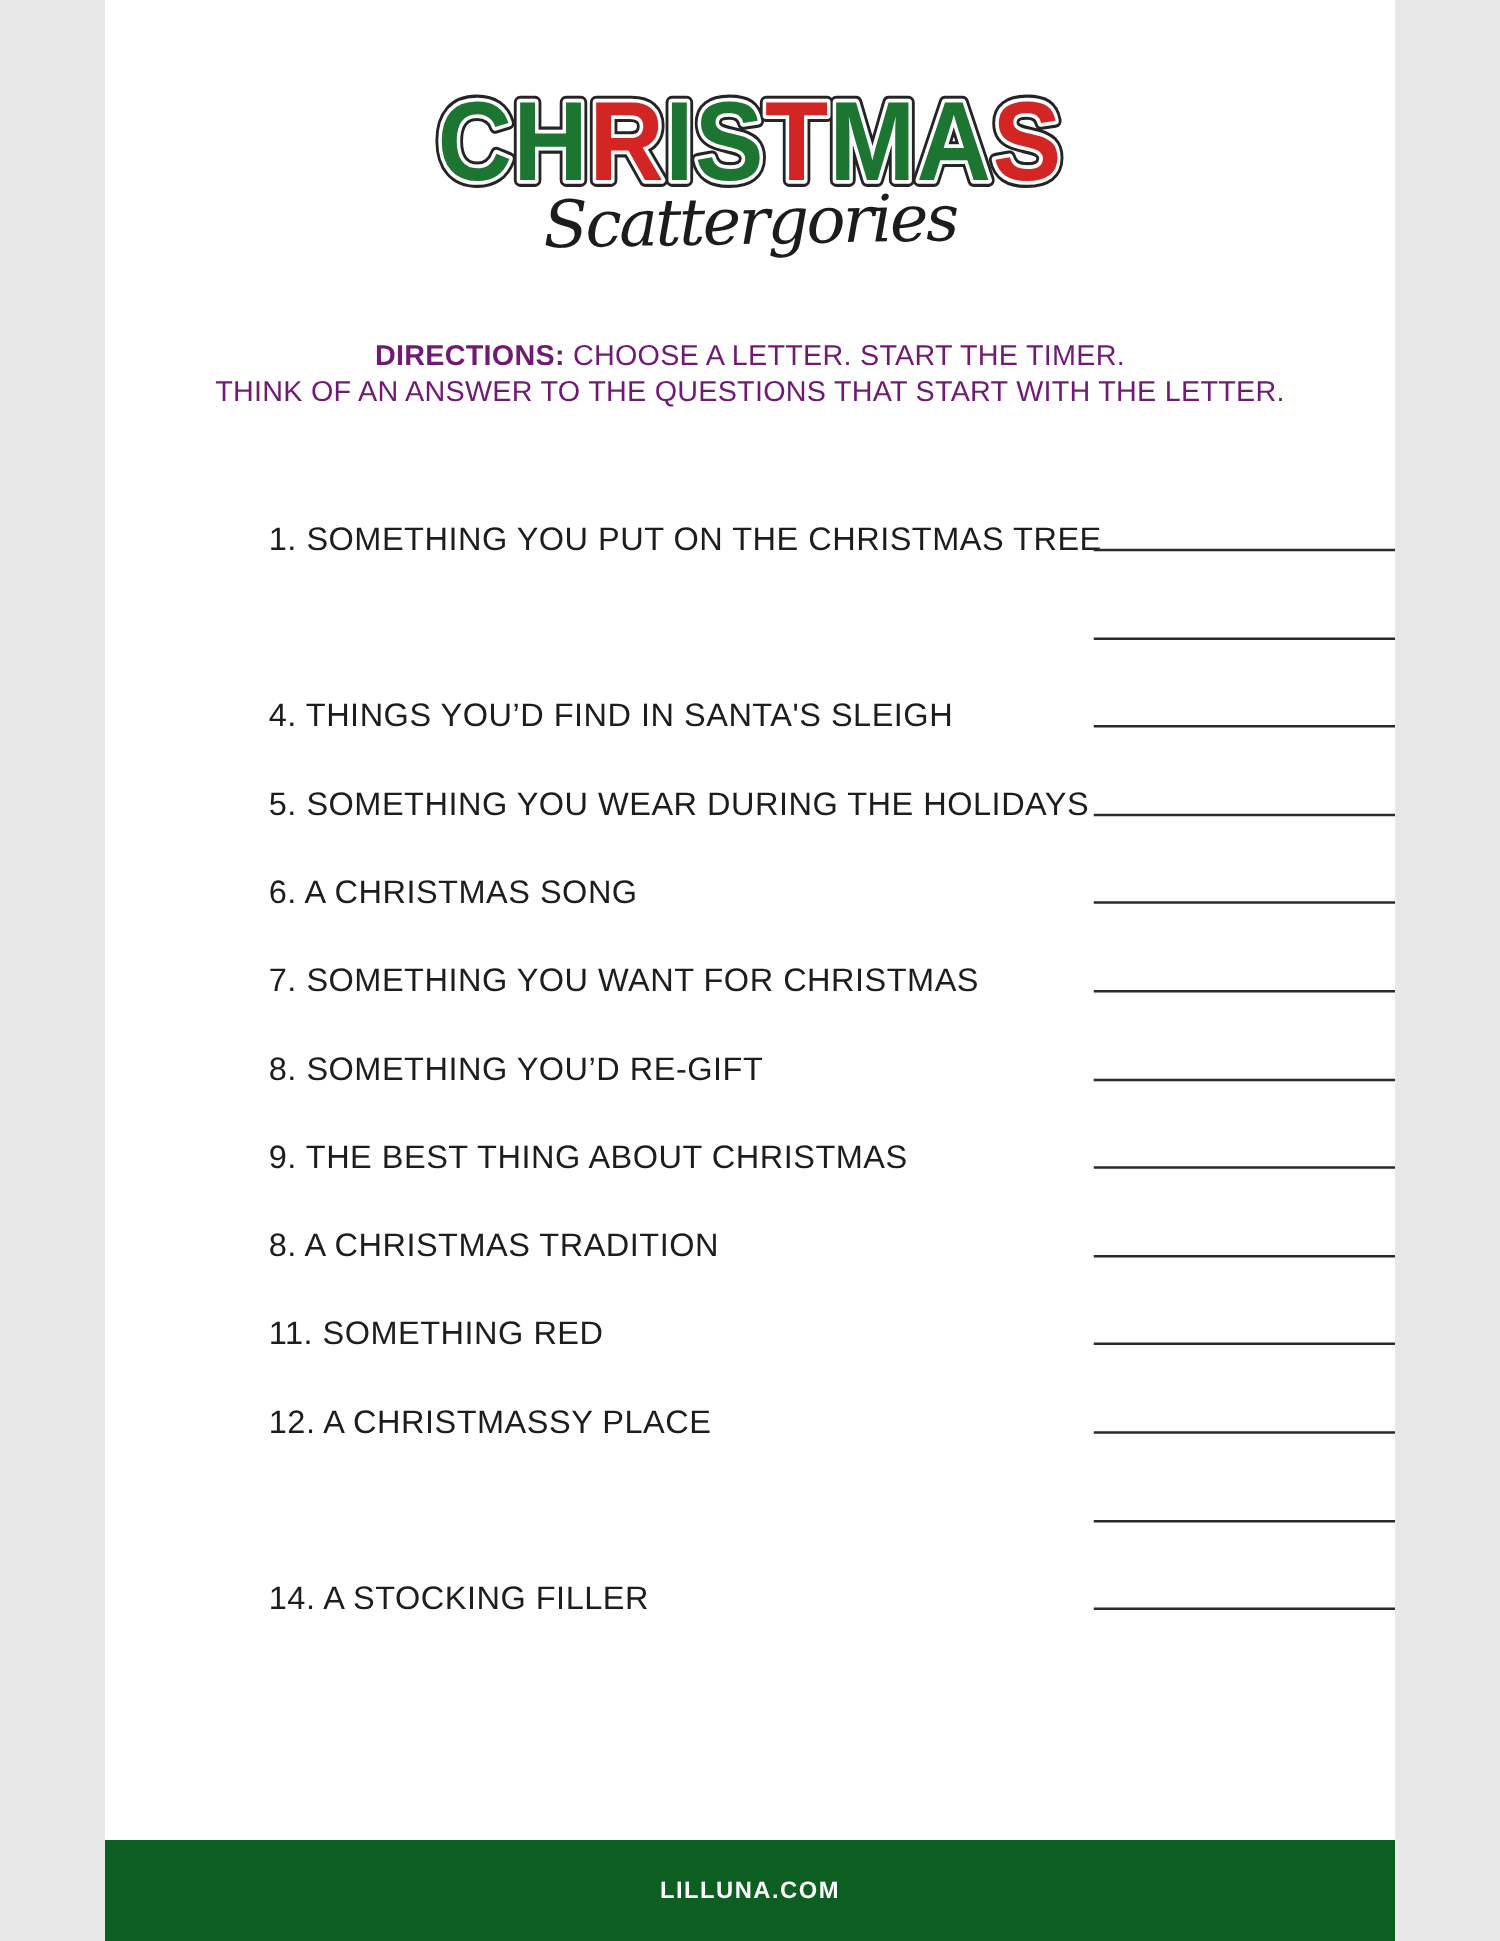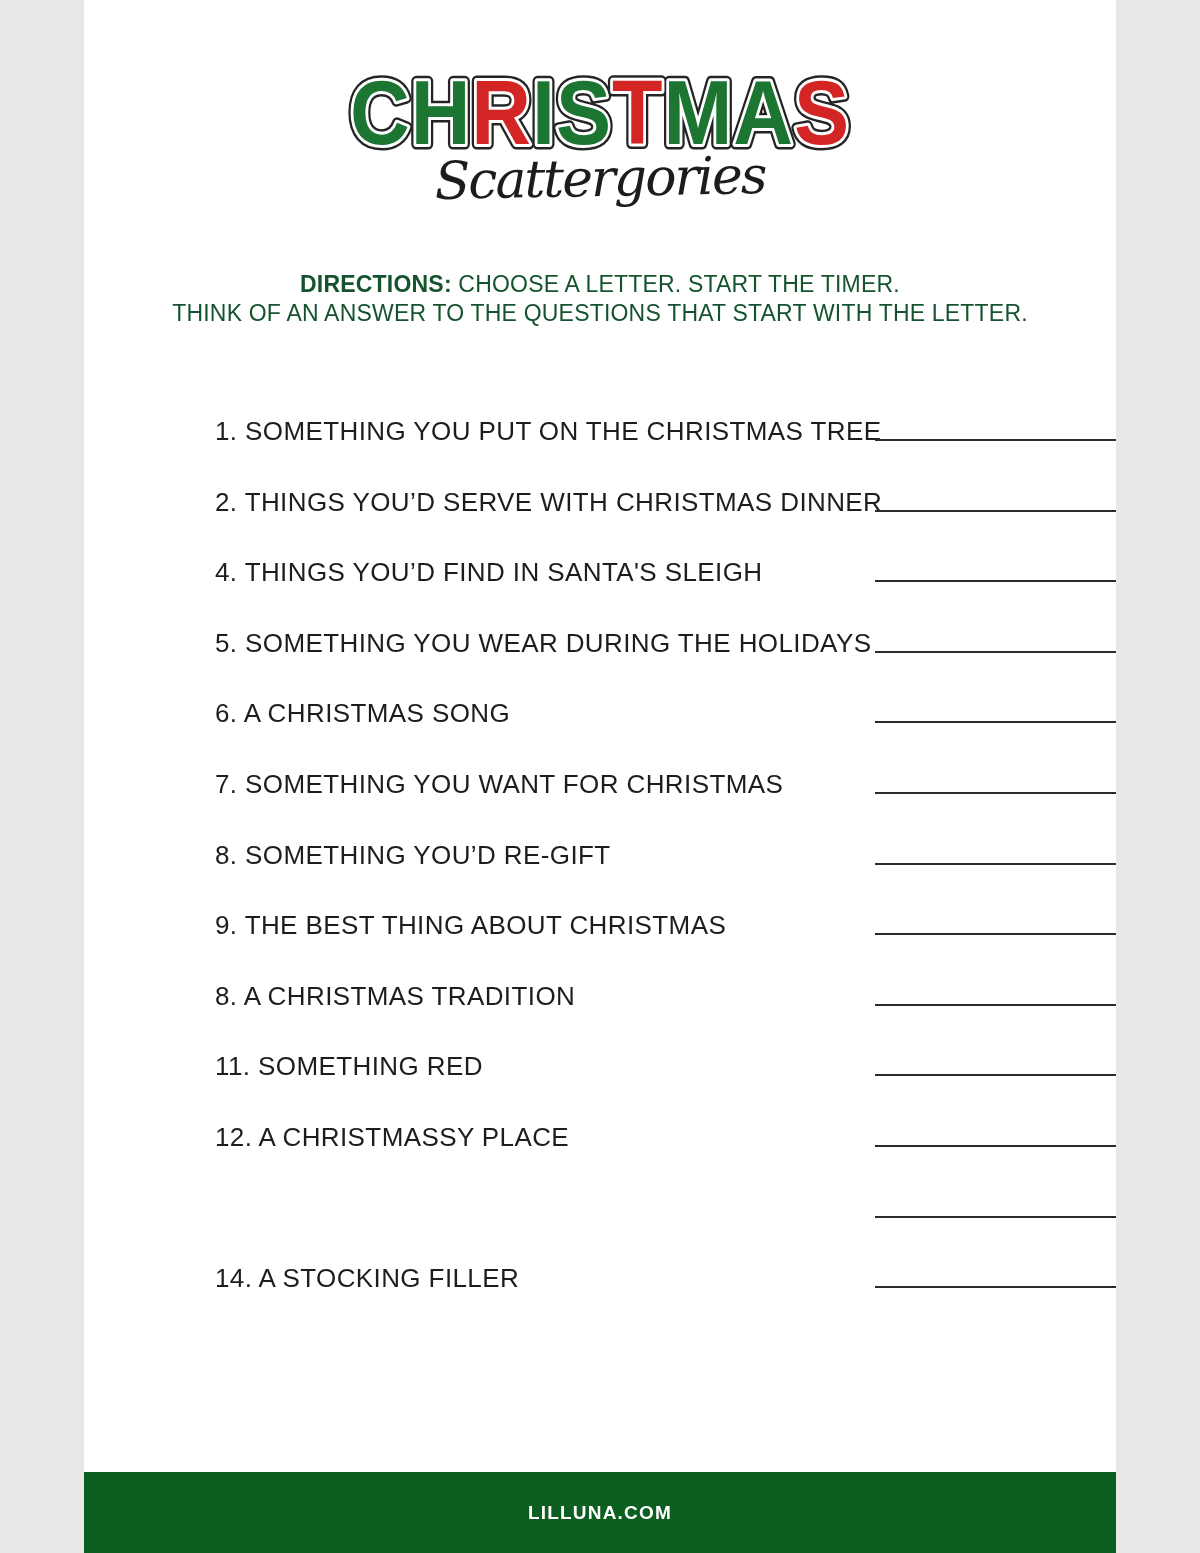--- a/index.html
+++ b/index.html
@@ -40,21 +40,21 @@
   }
   .directions {
     position: absolute;
     top: 270px;
     left: 0;
     width: 100%;
     text-align: center;
     font-size: 23px;
     line-height: 29px;
     letter-spacing: 0.2px;
-    color: #14532d;
+    color: #701a75;
   }
   .directions b { font-weight: bold; }
   .questions {
     position: absolute;
     top: 412px;
     left: 108px;
     width: 1004px;
     margin-left: 23px;
   }
   .q-row {
@@ -114,21 +114,20 @@
     <div><b>DIRECTIONS:</b><span> CHOOSE A LETTER. START THE TIMER.</span></div>
     <div>THINK OF AN ANSWER TO THE QUESTIONS THAT START WITH THE LETTER.</div>
   </div>
 
   <div class="questions">
     <div class="q-row">
       <div class="q-label">1. SOMETHING YOU PUT ON THE CHRISTMAS TREE</div>
       <div class="q-blank"></div>
     </div>
     <div class="q-row">
-      <div class="q-label">2. THINGS YOU’D SERVE WITH CHRISTMAS DINNER</div>
       <div class="q-blank"></div>
     </div>
     <div class="q-row">
       <div class="q-label">4. THINGS YOU’D FIND IN SANTA'S SLEIGH</div>
       <div class="q-blank"></div>
     </div>
     <div class="q-row">
       <div class="q-label">5. SOMETHING YOU WEAR DURING THE HOLIDAYS</div>
       <div class="q-blank"></div>
     </div>

